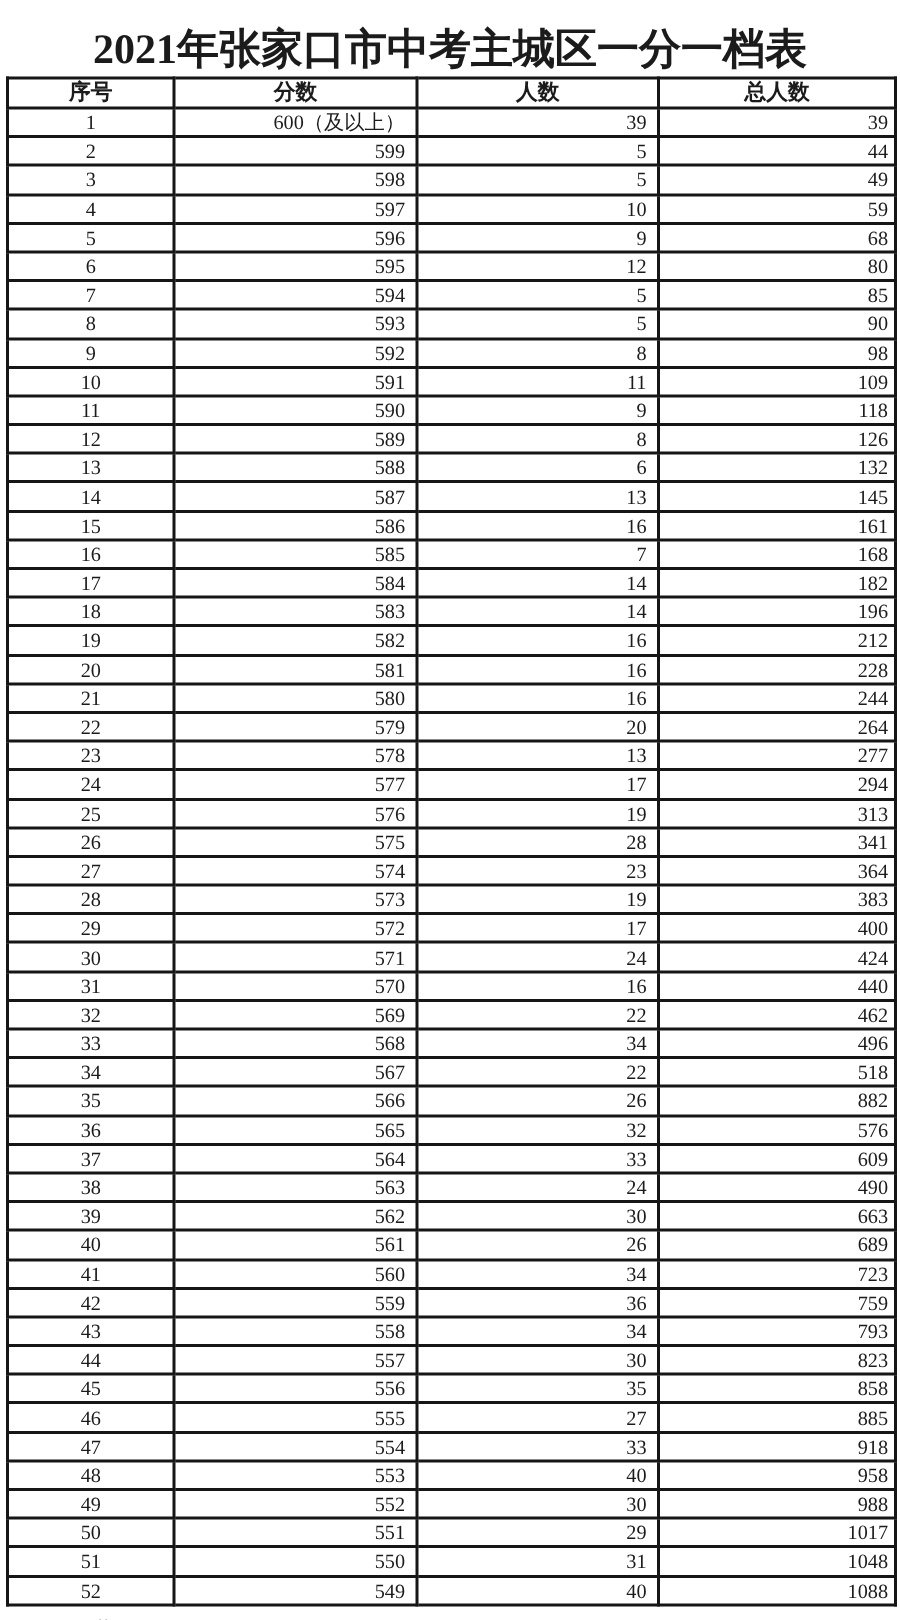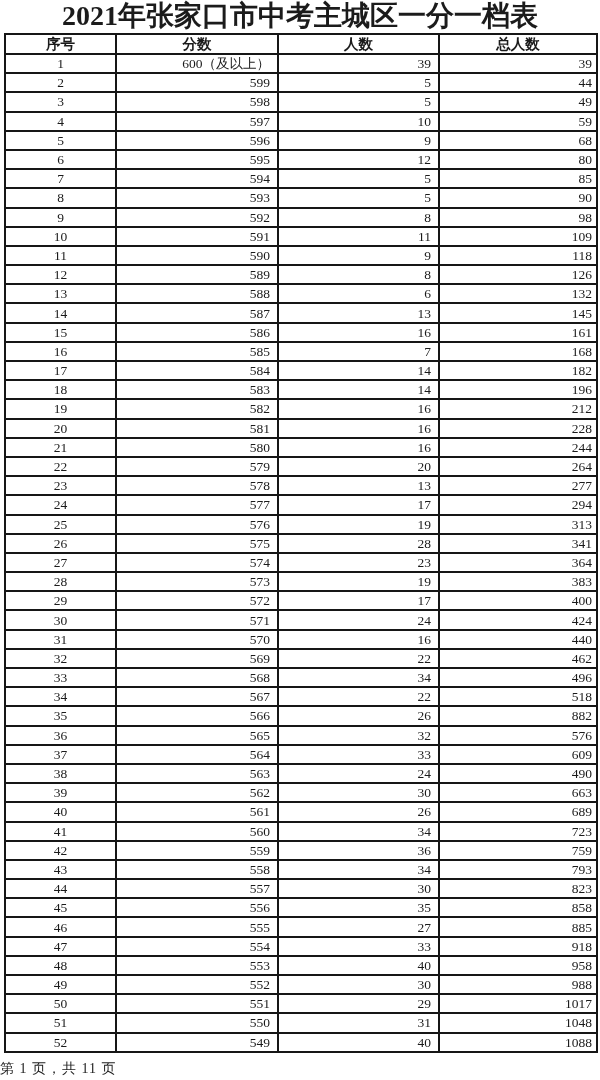--- a/index.html
+++ b/index.html
@@ -12,21 +12,21 @@
     height: 1080px;
     overflow: hidden;
     font-family: "Liberation Serif", "DejaVu Serif", serif;
     color: #1b1b1b;
   }
   .page-title {
     text-align: center;
     font-size: 28px;
     font-weight: bold;
     line-height: 32px;
-    padding-top: 0;
+    padding-top: 18px;
     height: 33px;
     white-space: nowrap;
   }
   table.score-table {
     border-collapse: collapse;
     table-layout: fixed;
     width: 592px;
     margin-left: 4px;
   }
   .score-table th,

